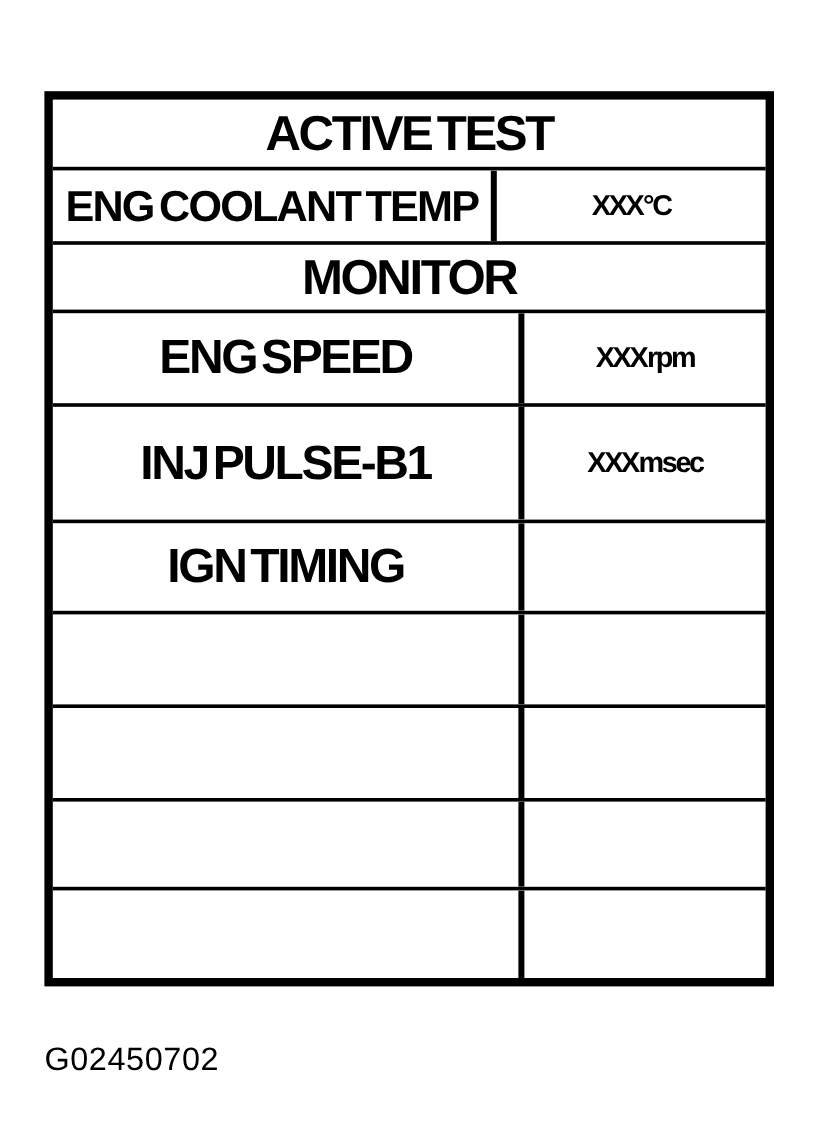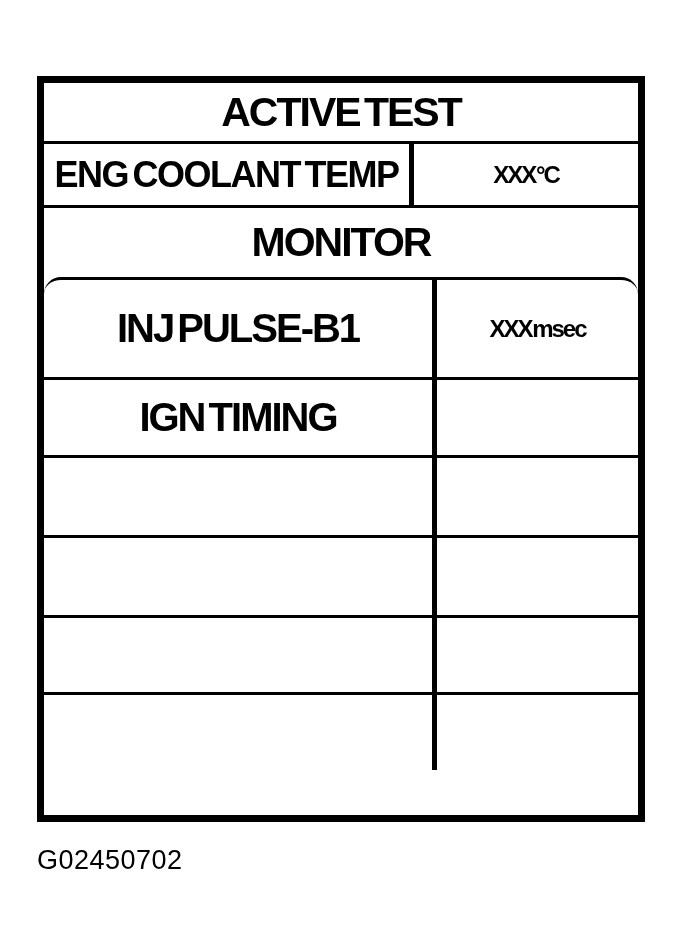--- a/index.html
+++ b/index.html
@@ -32,23 +32,23 @@
     align-items: stretch;
     box-sizing: border-box;
     overflow: hidden;
   }
   .row + .row {
     border-top: 3px solid #000000;
   }
   
   .r1  { height: 58px; }
   .r2  { height: 64px; }
-  .r3  { height: 72px; }
+  .r3  { height: 58px; }
   .r4  { height: 81px; }
-  .r5  { height: 100px; border-radius: 17px; }
+  .r5  { height: 100px; }
   .r6  { height: 78px; }
   .r7  { height: 80px; }
   .r8  { height: 80px; }
   .r9  { height: 77px; }
   .r10 { height: 78px; }
 
   .cell {
     display: flex;
     align-items: center;
     justify-content: center;
@@ -89,21 +89,21 @@
   }
   .t-value {
     font-weight: bold;
     font-size: 24px;
     letter-spacing: -2px;
     word-spacing: -4px;
   }
   .figure-caption {
     position: absolute;
     left: 37px;
-    top: 845px;
+    top: 868px;
     font-size: 27px;
     font-weight: 400;
     letter-spacing: 0.5px;
     color: #000000;
   }
 </style>
 </head>
 <body>
 
 <div class="scan-table">
@@ -123,20 +123,29 @@
       <span class="t-value">XXX °C</span>
     </div>
   </div>
 
   <div class="row r3 header-row">
     <div class="cell">
       <span class="t-header">MONITOR</span>
     </div>
   </div>
 
+  <div class="row r4 data-row">
+    <div class="cell cell-left">
+      <span class="t-param">ENG SPEED</span>
+    </div>
+    <div class="vdiv"></div>
+    <div class="cell cell-right">
+      <span class="t-value">XXX rpm</span>
+    </div>
+  </div>
 
   <div class="row r5 data-row">
     <div class="cell cell-left">
       <span class="t-param">INJ PULSE-B1</span>
     </div>
     <div class="vdiv"></div>
     <div class="cell cell-right">
       <span class="t-value">XXX msec</span>
     </div>
   </div>

